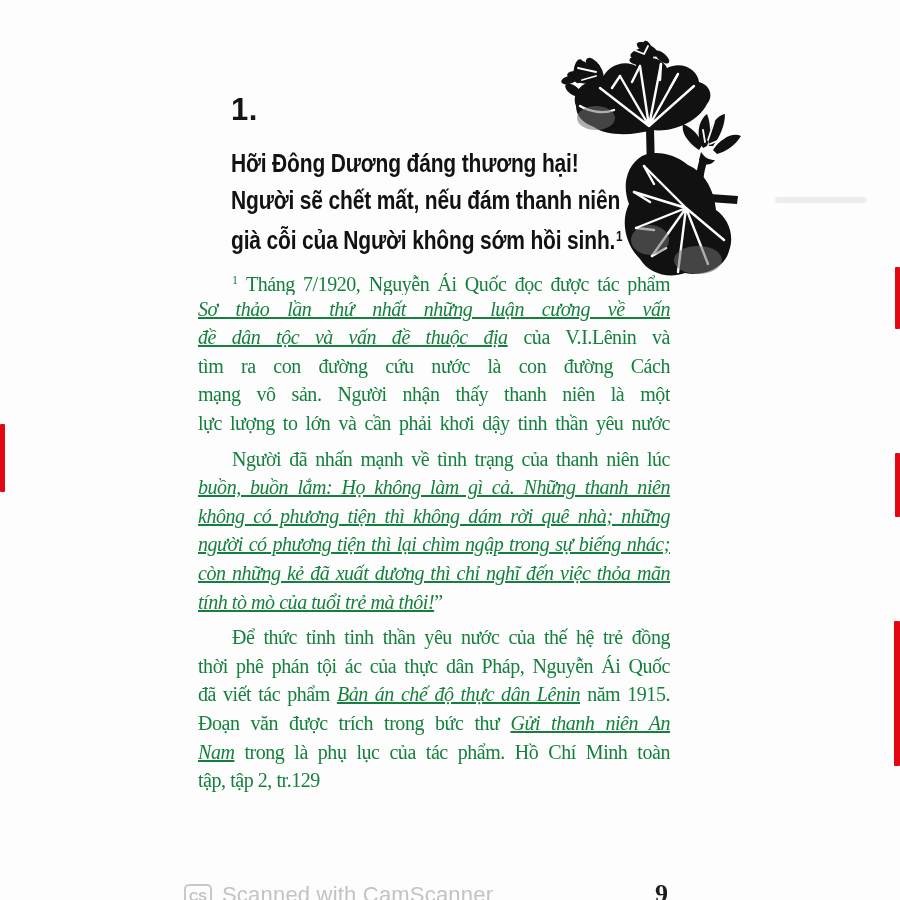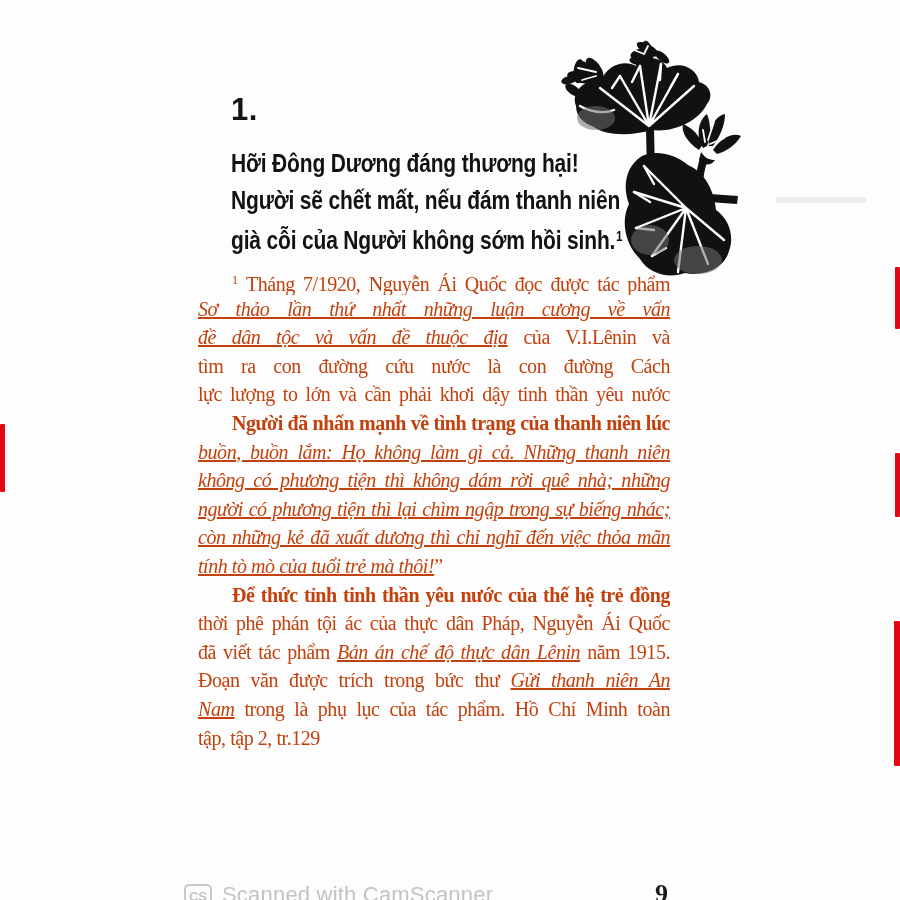--- a/index.html
+++ b/index.html
@@ -19,29 +19,29 @@
     position:absolute;left:231px;top:145px;width:470px;
     font-family:"Liberation Sans", sans-serif;
     font-weight:bold;font-size:25px;line-height:36.5px;color:#121212;
     transform:scaleX(.84);transform-origin:left top;
     letter-spacing:-.2px;white-space:nowrap;
   }
   .heading .h-sup{font-size:14px;vertical-align:8px;margin-left:1px;}
   
   .bodytext{
     position:absolute;left:198px;top:266px;width:472px;
-    font-size:20px;color:#c2410c;letter-spacing:-.45px;
+    font-size:20px;color:#15803d;letter-spacing:-.45px;
   }
   .line{
     height:28.6px;line-height:28.6px;overflow:hidden;
     text-align:justify;text-align-last:justify;white-space:nowrap;
   }
   .line.last{text-align-last:left;}
   .line.indent{text-indent:34px;}
-  .line.pgap{margin-top:0;font-weight:bold;}
+  .line.pgap{margin-top:7px;}
   .st-i{font-style:italic;text-decoration:underline;}
   .st-sup{font-size:12px;vertical-align:7px;letter-spacing:0;}
   
   .flower{position:absolute;left:556px;top:26px;width:188px;height:254px;}
   
   .smudge{position:absolute;left:775px;top:197px;width:92px;height:6px;
     background:#ededed;border-radius:3px;}
   
   .scan-logo{
     position:absolute;left:184px;top:884px;width:28px;height:26px;
@@ -139,20 +139,21 @@
   </g>
 </svg>
 
 <div class="smudge"></div>
 
 <div class="bodytext" id="bodytext">
     <div class="line indent"><span class="st-sup">1</span><span class="st-r"> Tháng 7/1920, Nguyễn Ái Quốc đọc được tác phẩm</span></div>
     <div class="line"><span class="st-i">Sơ thảo lần thứ nhất những luận cương về vấn</span></div>
     <div class="line"><span class="st-i">đề dân tộc và vấn đề thuộc địa</span><span class="st-r"> của V.I.Lênin và</span></div>
     <div class="line"><span class="st-r">tìm ra con đường cứu nước là con đường Cách</span></div>
+    <div class="line"><span class="st-r">mạng vô sản. Người nhận thấy thanh niên là một</span></div>
     <div class="line"><span class="st-r">lực lượng to lớn và cần phải khơi dậy tinh thần yêu nước</span></div>
     <div class="line indent pgap"><span class="st-r">Người đã nhấn mạnh về tình trạng của thanh niên lúc</span></div>
     <div class="line"><span class="st-i">buồn, buồn lắm: Họ không làm gì cả. Những thanh niên</span></div>
     <div class="line"><span class="st-i">không có phương tiện thì không dám rời quê nhà; những</span></div>
     <div class="line"><span class="st-i">người có phương tiện thì lại chìm ngập trong sự biếng nhác;</span></div>
     <div class="line"><span class="st-i">còn những kẻ đã xuất dương thì chỉ nghĩ đến việc thỏa mãn</span></div>
     <div class="line last"><span class="st-i">tính tò mò của tuổi trẻ mà thôi!</span><span class="st-r">”</span></div>
     <div class="line indent pgap"><span class="st-r">Để thức tỉnh tinh thần yêu nước của thế hệ trẻ đồng</span></div>
     <div class="line"><span class="st-r">thời phê phán tội ác của thực dân Pháp, Nguyễn Ái Quốc</span></div>
     <div class="line"><span class="st-r">đã viết tác phẩm </span><span class="st-i">Bản án chế độ thực dân Lênin</span><span class="st-r"> năm 1915.</span></div>

